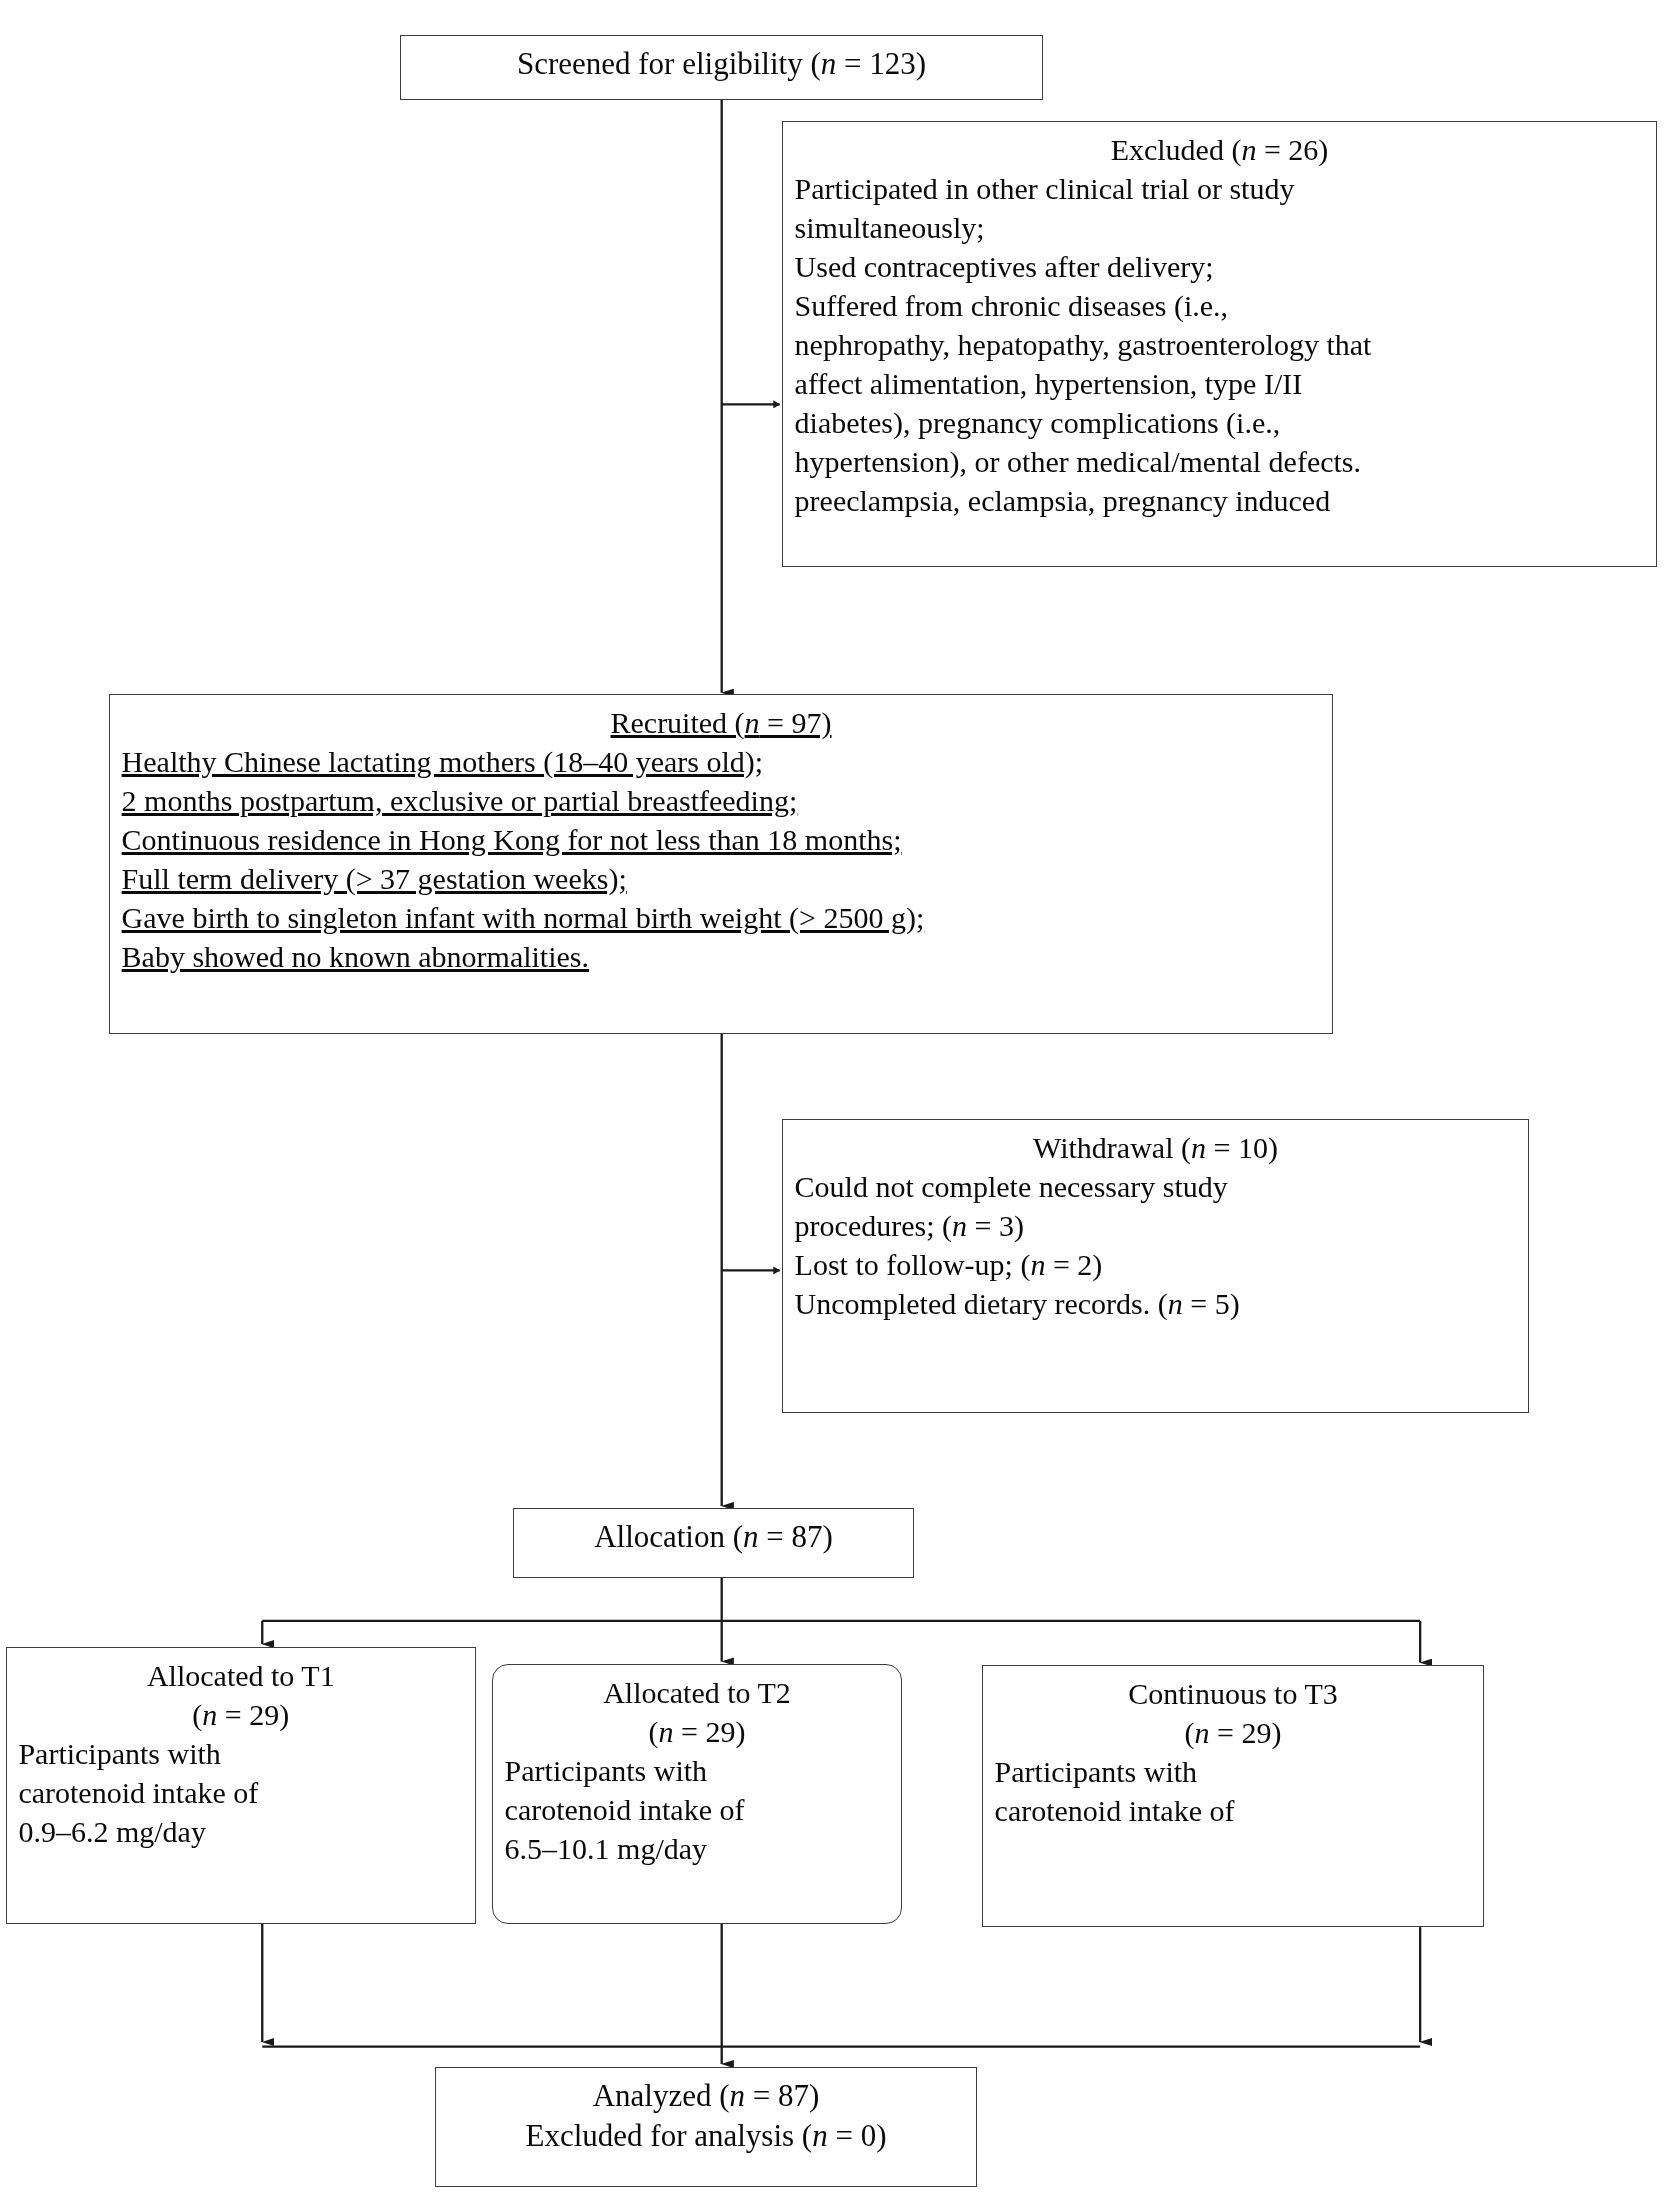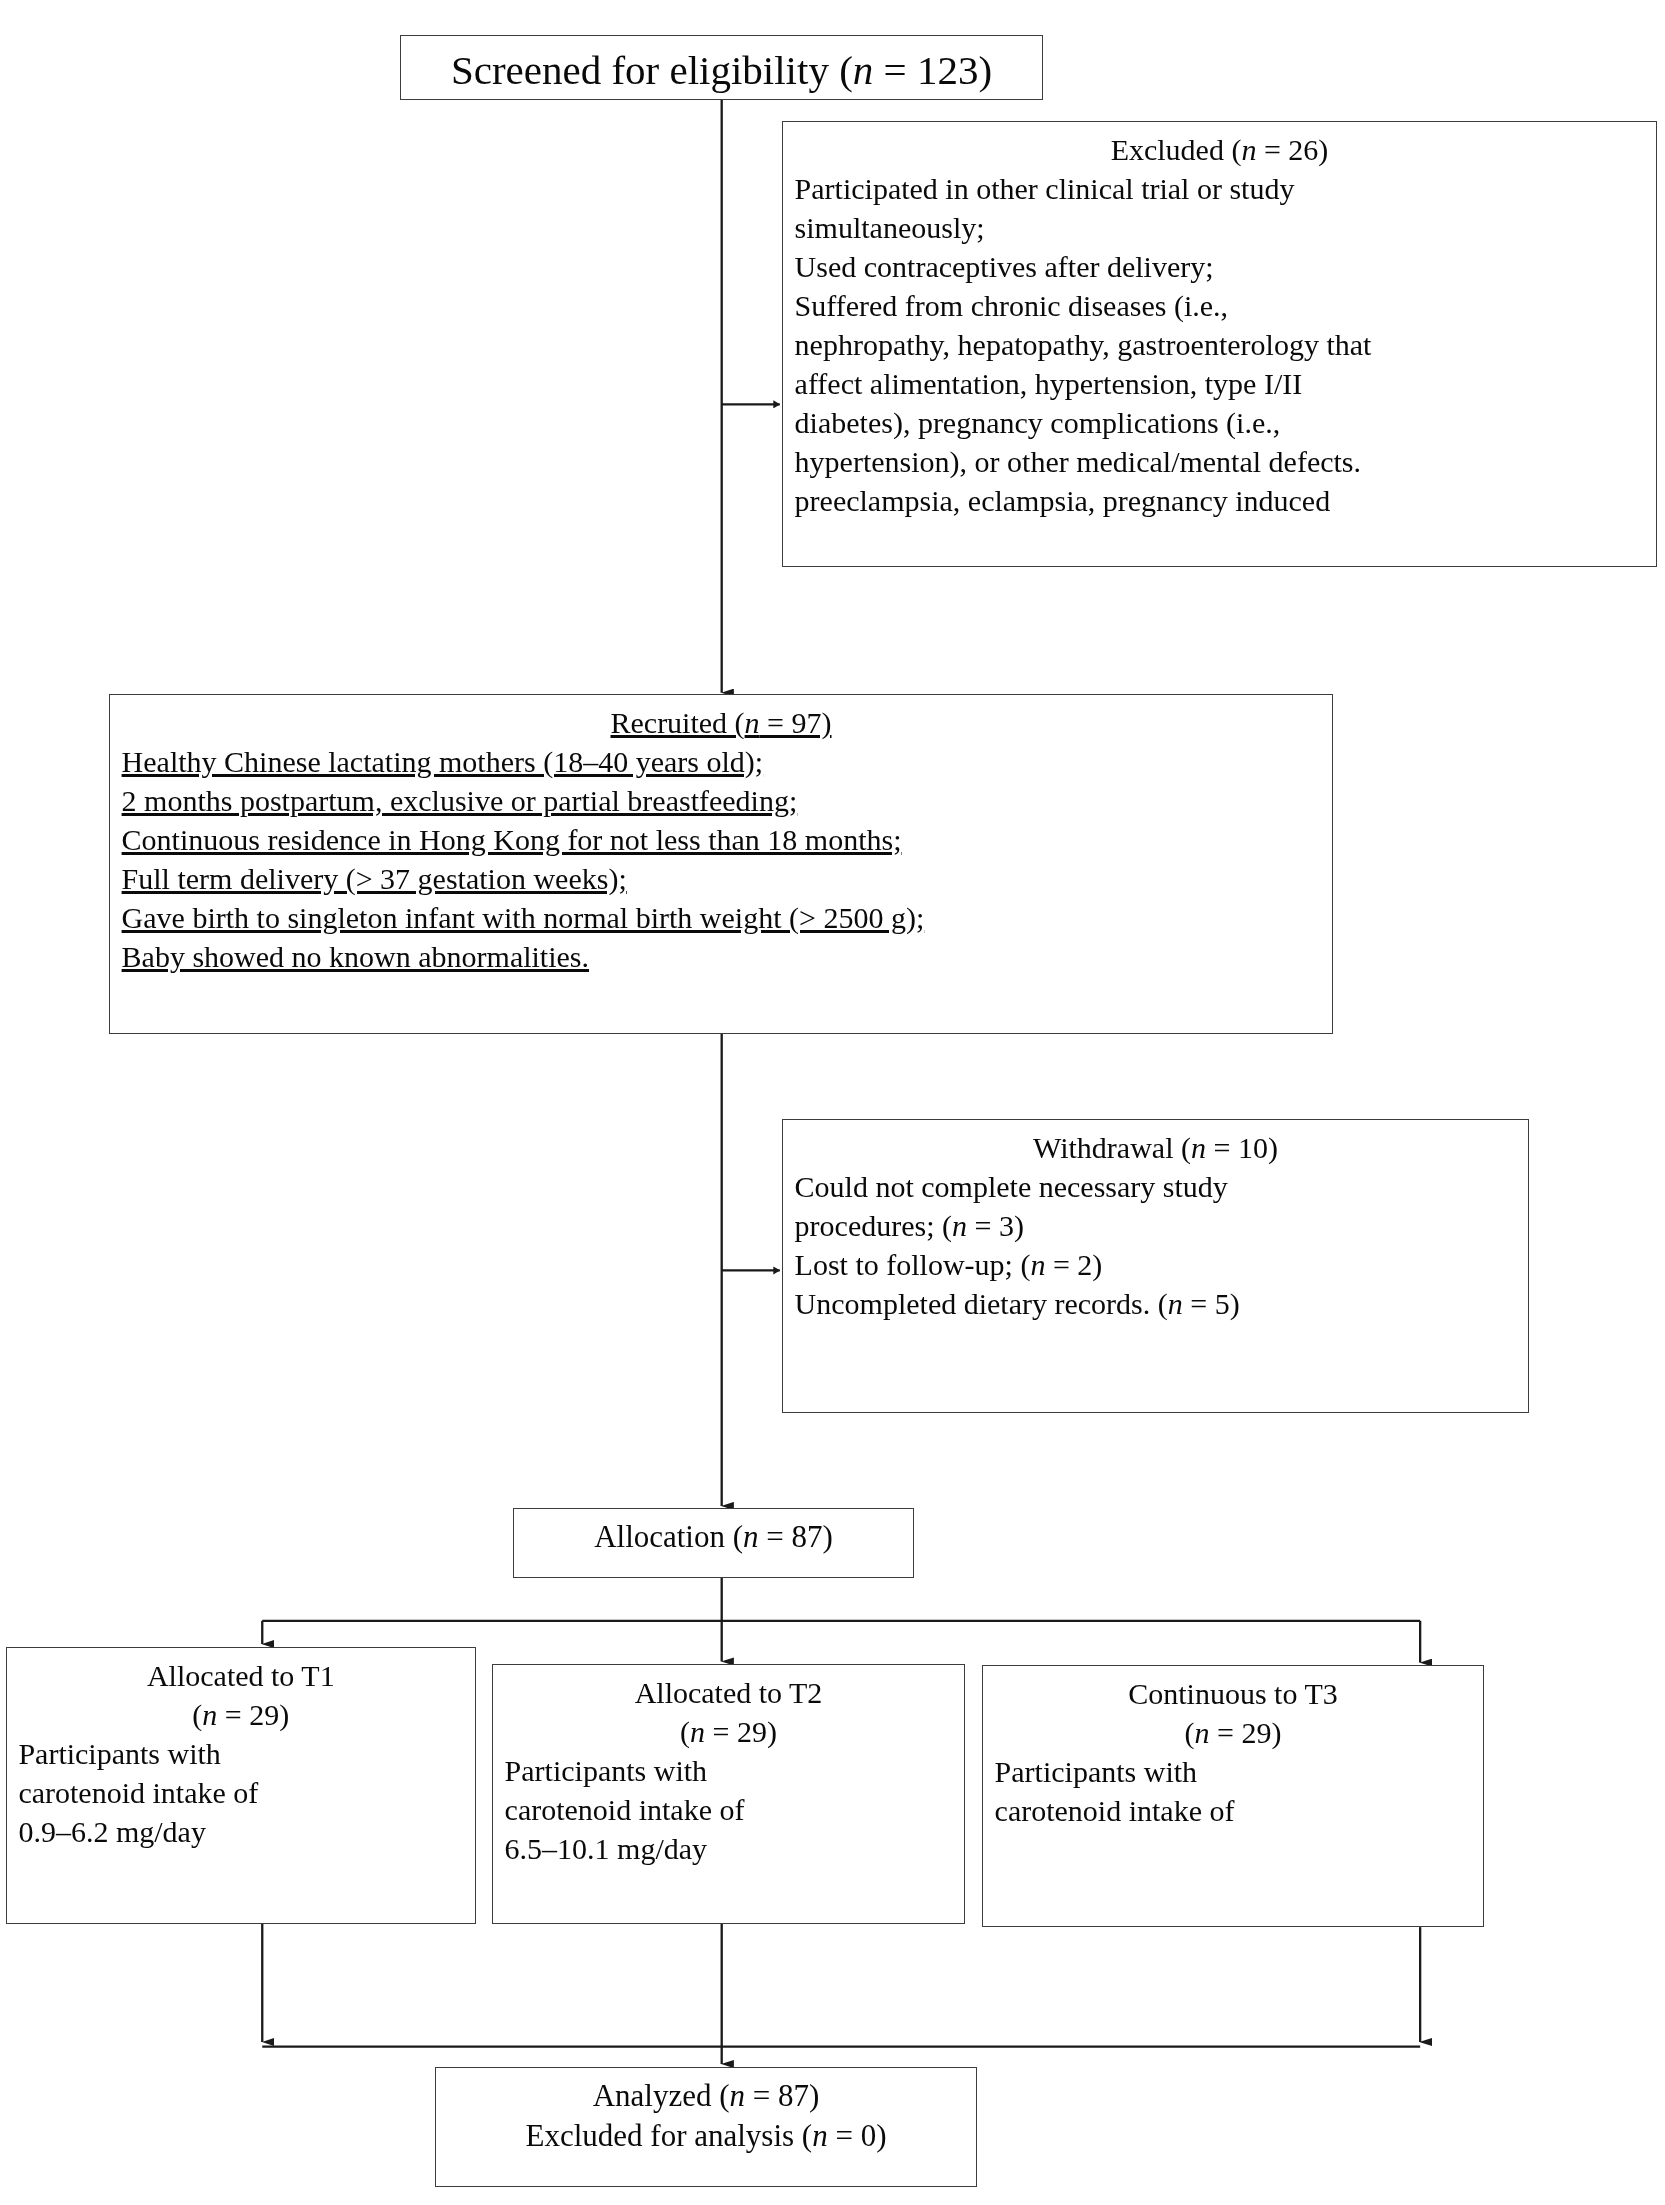--- a/index.html
+++ b/index.html
@@ -40,25 +40,25 @@
   }
   .ital { font-style: italic; }
 
   
   #box-screened  { left: 400px;  top: 35px;   width: 643px; height: 65px; }
   #box-excluded  { left: 782px; top: 121px;  width: 875px; height: 446px; }
   #box-recruited { left: 109px;  top: 694px; width: 1224px; height: 340px; text-decoration: underline; }
   #box-withdrawal{ left: 782px; top: 1119px; width: 747px; height: 294px; }
   #box-allocation{ left: 513px;  top: 1508px; width: 401px;  height: 70px; }
   #box-t1        { left: 5.8px;   top: 1647px; width: 470px;  height: 277px; }
-  #box-t2        { left: 492px;  top: 1664px; width: 473px;  height: 260px; }
+  #box-t2        { left: 492px;  top: 1664px; width: 410px;  height: 260px; border-radius: 16px; }
   #box-t3        { left: 982px; top: 1665px; width: 502px;  height: 262px; }
   #box-analyzed  { left: 435px;  top: 2067px; width: 542px;  height: 120px; }
 
-  #box-screened .hdr { font-size: 41px; }
+  #box-screened .hdr { font-size: 31px; }
   #box-allocation .hdr { font-size: 31px; }
   #box-analyzed  .ln { text-align: center; font-size: 31px; }
   #box-t1 .ln, #box-t2 .ln, #box-t3 .ln { font-size: 30px; }
 
   svg#wires {
     position: absolute;
     left: 0; top: 0;
     width: 1665px;
     height: 2205px;
     pointer-events: none;

